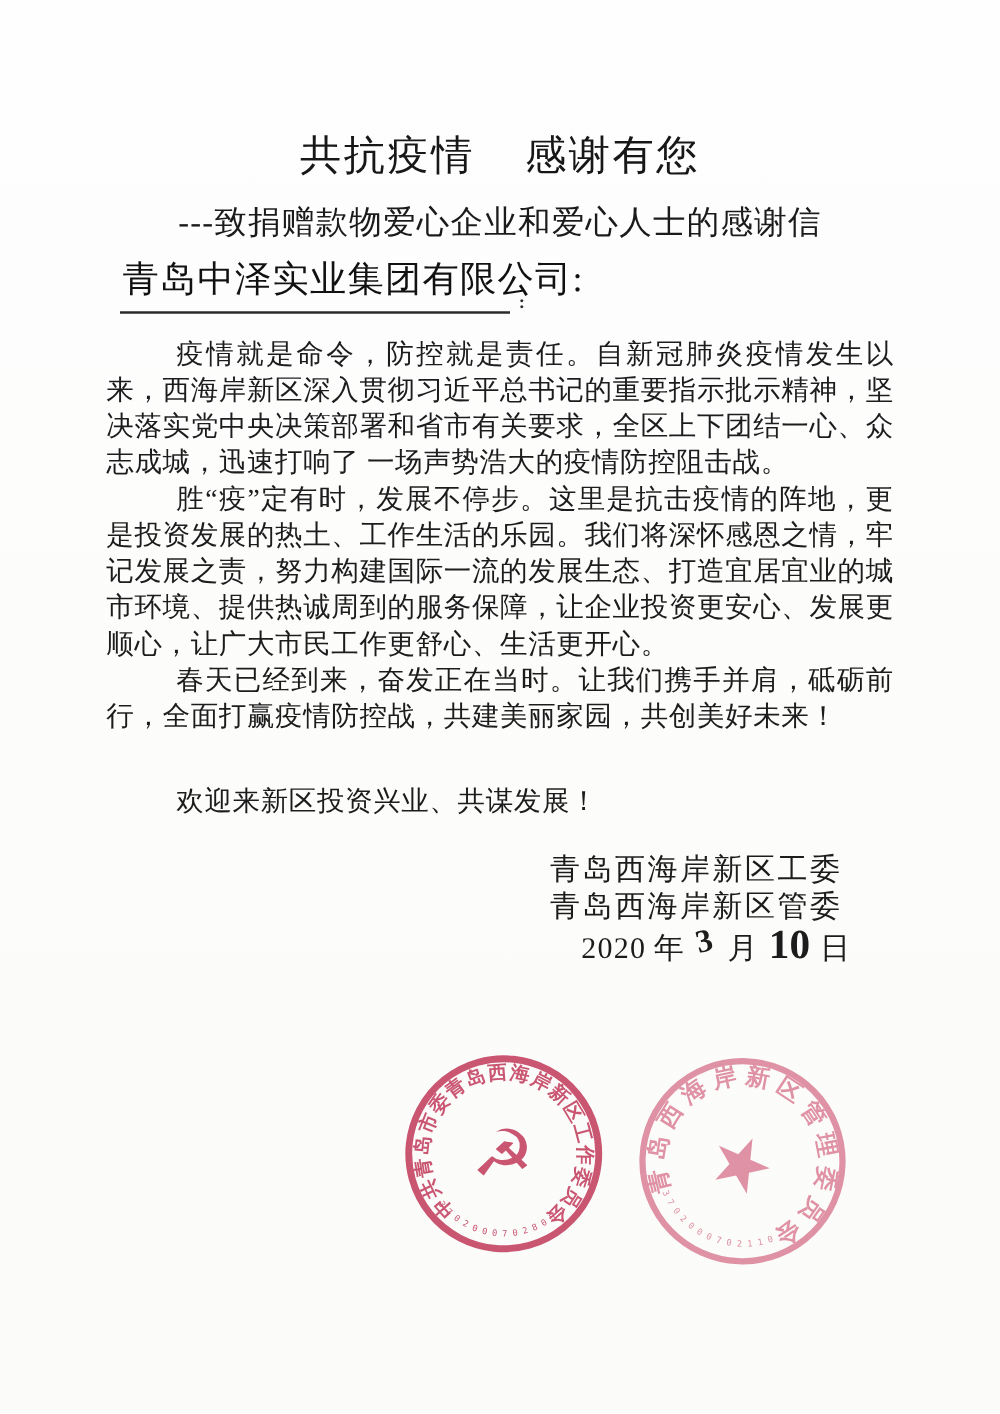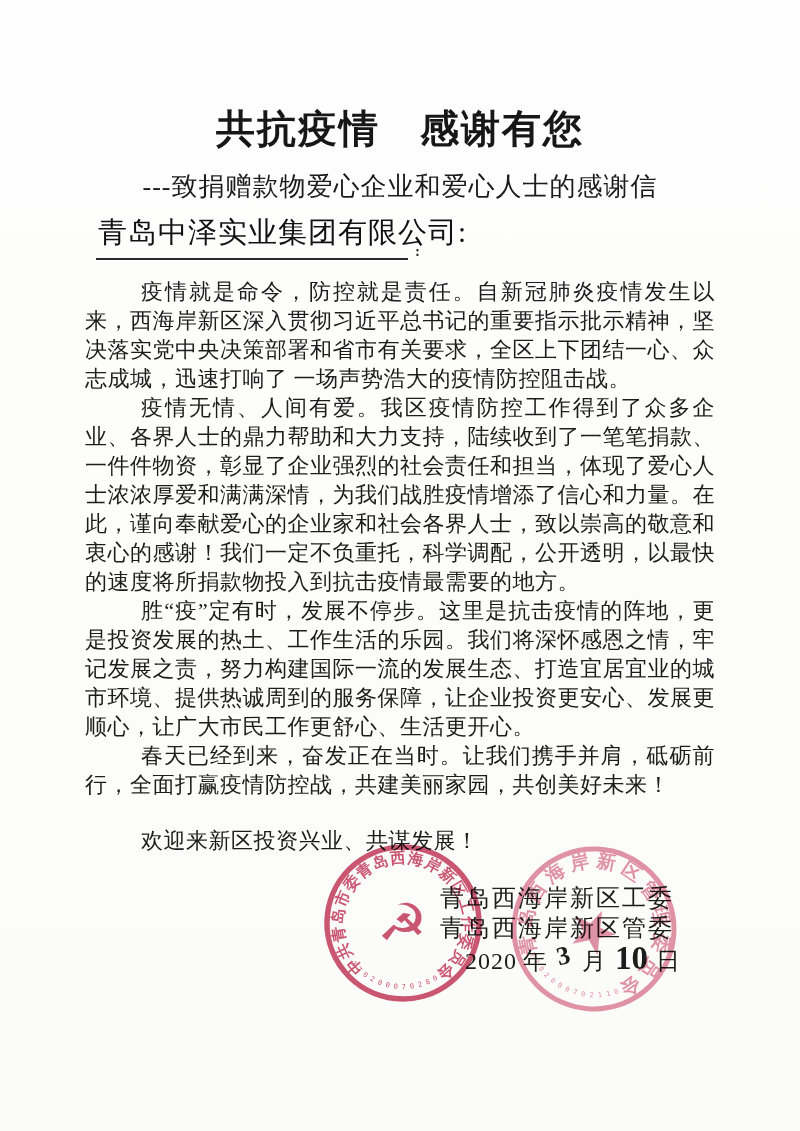--- a/index.html
+++ b/index.html
@@ -14,22 +14,22 @@
     background: linear-gradient(180deg, #fefefe 0%, #fcfcfb 60%, #fbfbf9 100%);
     overflow: hidden;
     color: #1e1e1e;
   }
 
   .content { padding: 102px 85px 0 85px; }
 
   .title {
     text-align: center;
     font-family: "Liberation Sans", "DejaVu Sans", sans-serif;
-    font-weight: 700;
-    font-size: 39px;
+    font-weight: 400;
+    font-size: 33px;
     letter-spacing: 2px;
     color: #171717;
   }
   .title-gap { display: inline-block; width: 40px; }
 
   .subtitle {
     text-align: center;
     font-size: 26px;
     margin-top: 13px;
     letter-spacing: 1px;
@@ -53,21 +53,21 @@
 
   .body-text {
     margin-top: 7px;
     font-size: 22px;
     line-height: 29px;
     letter-spacing: 0.5px;
     text-align: justify;
     color: #1c1c1c;
   }
   .body-text p { text-indent: 2.55em; }
-  .body-text p.closing { margin-top: 29px; font-family: Liberation Mono, monospace; }
+  .body-text p.closing { margin-top: 39px; }
 
   .signature {
     margin-top: 26px;
     margin-left: 302px;
     width: 340px;
     text-align: center;
     font-size: 24px;
     line-height: 30px;
     letter-spacing: 2px;
     color: #1c1c1c;
@@ -119,21 +119,20 @@
     <div class="subtitle">---致捐赠款物爱心企业和爱心人士的感谢信</div>
 
     <div class="salutation">
       <span class="company">青岛中泽实业集团有限公司:</span>
       <span class="blank-line"></span>
       <span class="blank-colon">:</span>
     </div>
 
     <div class="body-text">
       <p>疫情就是命令，防控就是责任。自新冠肺炎疫情发生以来，西海岸新区深入贯彻习近平总书记的重要指示批示精神，坚决落实党中央决策部署和省市有关要求，全区上下团结一心、众志成城，迅速打响了 一场声势浩大的疫情防控阻击战。</p>
-      <p>疫情无情、人间有爱。我区疫情防控工作得到了众多企业、各界人士的鼎力帮助和大力支持，陆续收到了一笔笔捐款、一件件物资，彰显了企业强烈的社会责任和担当，体现了爱心人士浓浓厚爱和满满深情，为我们战胜疫情增添了信心和力量。在此，谨向奉献爱心的企业家和社会各界人士，致以崇高的敬意和衷心的感谢！我们一定不负重托，科学调配，公开透明，以最快的速度将所捐款物投入到抗击疫情最需要的地方。</p>
       <p>胜“疫”定有时，发展不停步。这里是抗击疫情的阵地，更是投资发展的热土、工作生活的乐园。我们将深怀感恩之情，牢记发展之责，努力构建国际一流的发展生态、打造宜居宜业的城市环境、提供热诚周到的服务保障，让企业投资更安心、发展更顺心，让广大市民工作更舒心、生活更开心。</p>
       <p>春天已经到来，奋发正在当时。让我们携手并肩，砥砺前行，全面打赢疫情防控战，共建美丽家园，共创美好未来！</p>
       <p class="closing">欢迎来新区投资兴业、共谋发展！</p>
     </div>
 
     <div class="signature">
       <div>青岛西海岸新区工委</div>
       <div>青岛西海岸新区管委</div>
       <div class="date-line"><span>2020</span><span class="lbl">年</span><span class="month">3</span><span class="lbl">月</span><span class="day">10</span><span class="lbl">日</span></div>
     </div>

